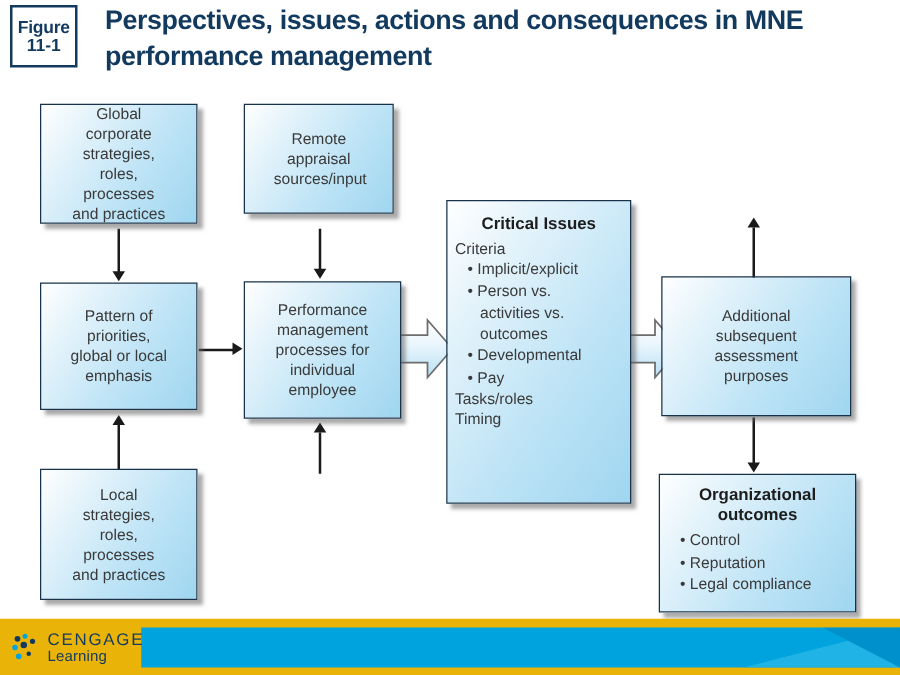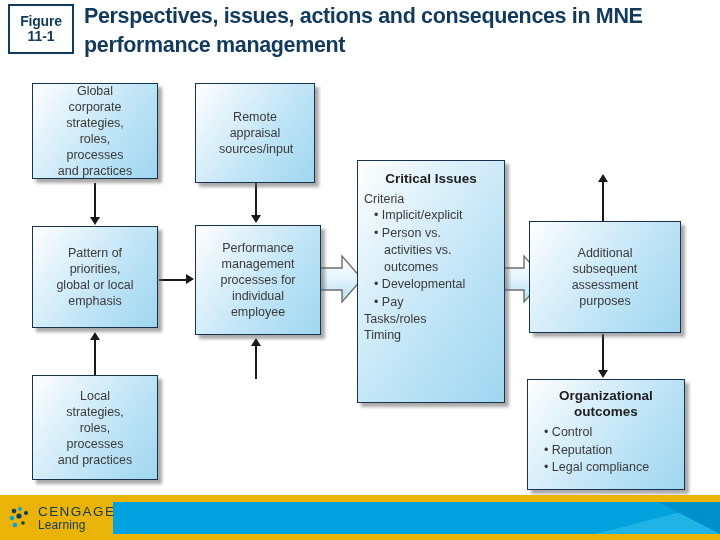--- a/index.html
+++ b/index.html
@@ -19,21 +19,21 @@
   
   #header {
     position: absolute;
     left: 0; top: 0;
     width: 720px;
     height: 62px;
   }
   #figure-badge {
     position: absolute;
     left: 8px; top: 4px;
-    width: 66px;
+    width: 54px;
     height: 50px;
     border: 2px solid #123a5e;
     box-sizing: border-box;
     display: flex;
     flex-direction: column;
     align-items: center;
     justify-content: center;
     line-height: 1.08;
   }
   #figure-badge .fig-word {
@@ -115,21 +115,21 @@
     line-height: 1.3;
     color: #3a3a3a;
     padding: 0 6px;
   }
 
   
   #box-global-corporate   { left: 32px;  top: 83px;  width: 126px; height: 96px; }
   #box-pattern            { left: 32px;  top: 226px; width: 126px; height: 102px; }
   #box-local-strategies   { left: 32px;  top: 375px; width: 126px; height: 105px; }
 
-  #box-remote-appraisal   { left: 195px; top: 83px;  width: 120px; height: 100px; }
+  #box-remote-appraisal   { left: 195px; top: 83px;  width: 120px; height: 88px; }
   #box-performance-mgmt   { left: 195px; top: 225px; width: 126px; height: 110px; }
   #box-local-appraisal    { left: 195px; top: 375px; width: 120px; height: 105px; }
 
   #box-critical-issues    { left: 357px; top: 160px; width: 148px; height: 243px;
                             justify-content: flex-start; padding-top: 10px; }
 
   #box-individual-outcomes{ left: 529px; top: 64px;  width: 155px; height: 112px;
                             justify-content: flex-start; padding-top: 7px; }
   #box-additional-subseq  { left: 529px; top: 221px; width: 152px; height: 112px; }
   #box-org-outcomes       { left: 527px; top: 379px; width: 158px; height: 111px;

